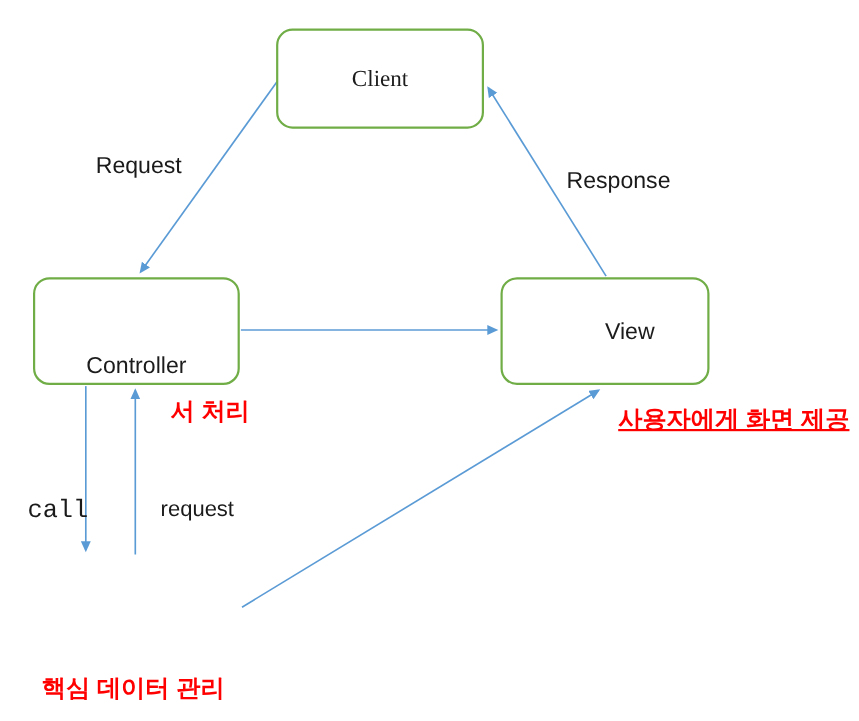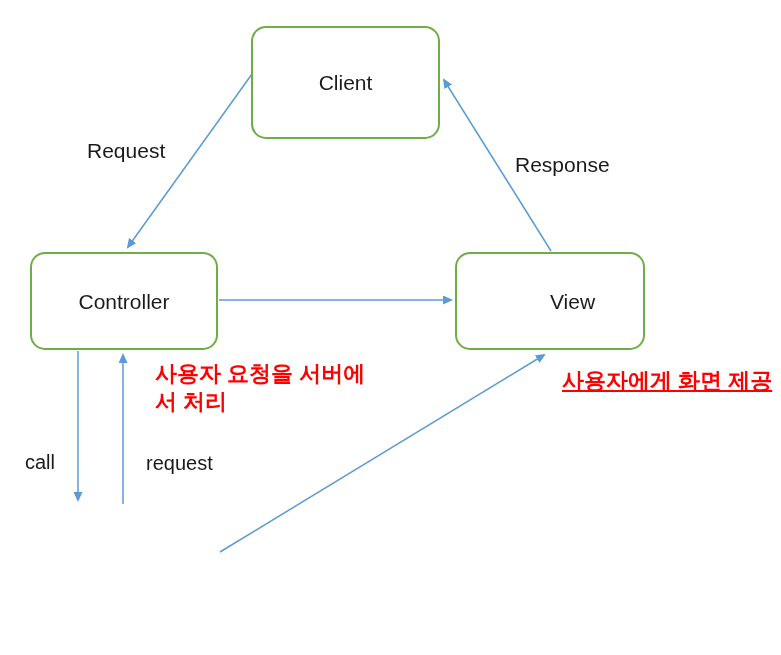--- a/index.html
+++ b/index.html
@@ -28,34 +28,34 @@
     background: #ffffff;
     display: flex;
     flex-direction: column;
     align-items: center;
     justify-content: center;
     font-size: 21px;
     line-height: 31px;
     color: #1c1c1c;
     text-align: center;
   }
-  #node-client     { left: 251px; top: 26px;  width: 189px; height: 113px; }
-  #node-controller { left: 30px;  top: 252px; width: 188px; height: 98px; }
+  #node-client     { left: 251px; top: 26px;  width: 189px; height: 91px; font-family: Liberation Serif, serif; }
+  #node-controller { left: 30px;  top: 252px; width: 188px; height: 98px; justify-content: flex-end; }
   #node-view       { left: 455px; top: 252px; width: 190px; height: 98px; padding-left: 45px; }
   #node-model      { left: 30px;  top: 505px; width: 190px; height: 97px; }
 
   .edge-label {
     position: absolute;
     font-size: 21px;
     color: #1a1a1a;
     white-space: nowrap;
   }
   #label-request-top  { left: 87px;  top: 139px; }
   #label-response     { left: 515px; top: 153px; text-align: center; }
-  #label-call         { left: 25px;  top: 451px; font-size: 20px; }
+  #label-call         { left: 25px;  top: 451px; font-size: 23px; font-family: Liberation Mono, monospace; }
   #label-request-up   { left: 146px; top: 452px; font-size: 20px; }
 
   .note {
     position: absolute;
     color: #FF0000;
     font-weight: bold;
     font-size: 22px;
     line-height: 28px;
     white-space: nowrap;
   }
@@ -97,20 +97,20 @@
 
   <div class="edge-label" id="label-request-top">Request</div>
 
   <div class="edge-label" id="label-response">Response</div>
 
   <div class="edge-label" id="label-call">call</div>
 
   <div class="edge-label" id="label-request-up">request</div>
 
   <div class="note" id="note-controller">
-    <div>사용자 요청을 서버에</div>
     <div>서 처리</div>
   </div>
 
   <div class="note" id="note-view">사용자에게 화면 제공</div>
 
+  <div class="note" id="note-model">핵심 데이터 관리</div>
 
 </div>
 
 </body></html>

